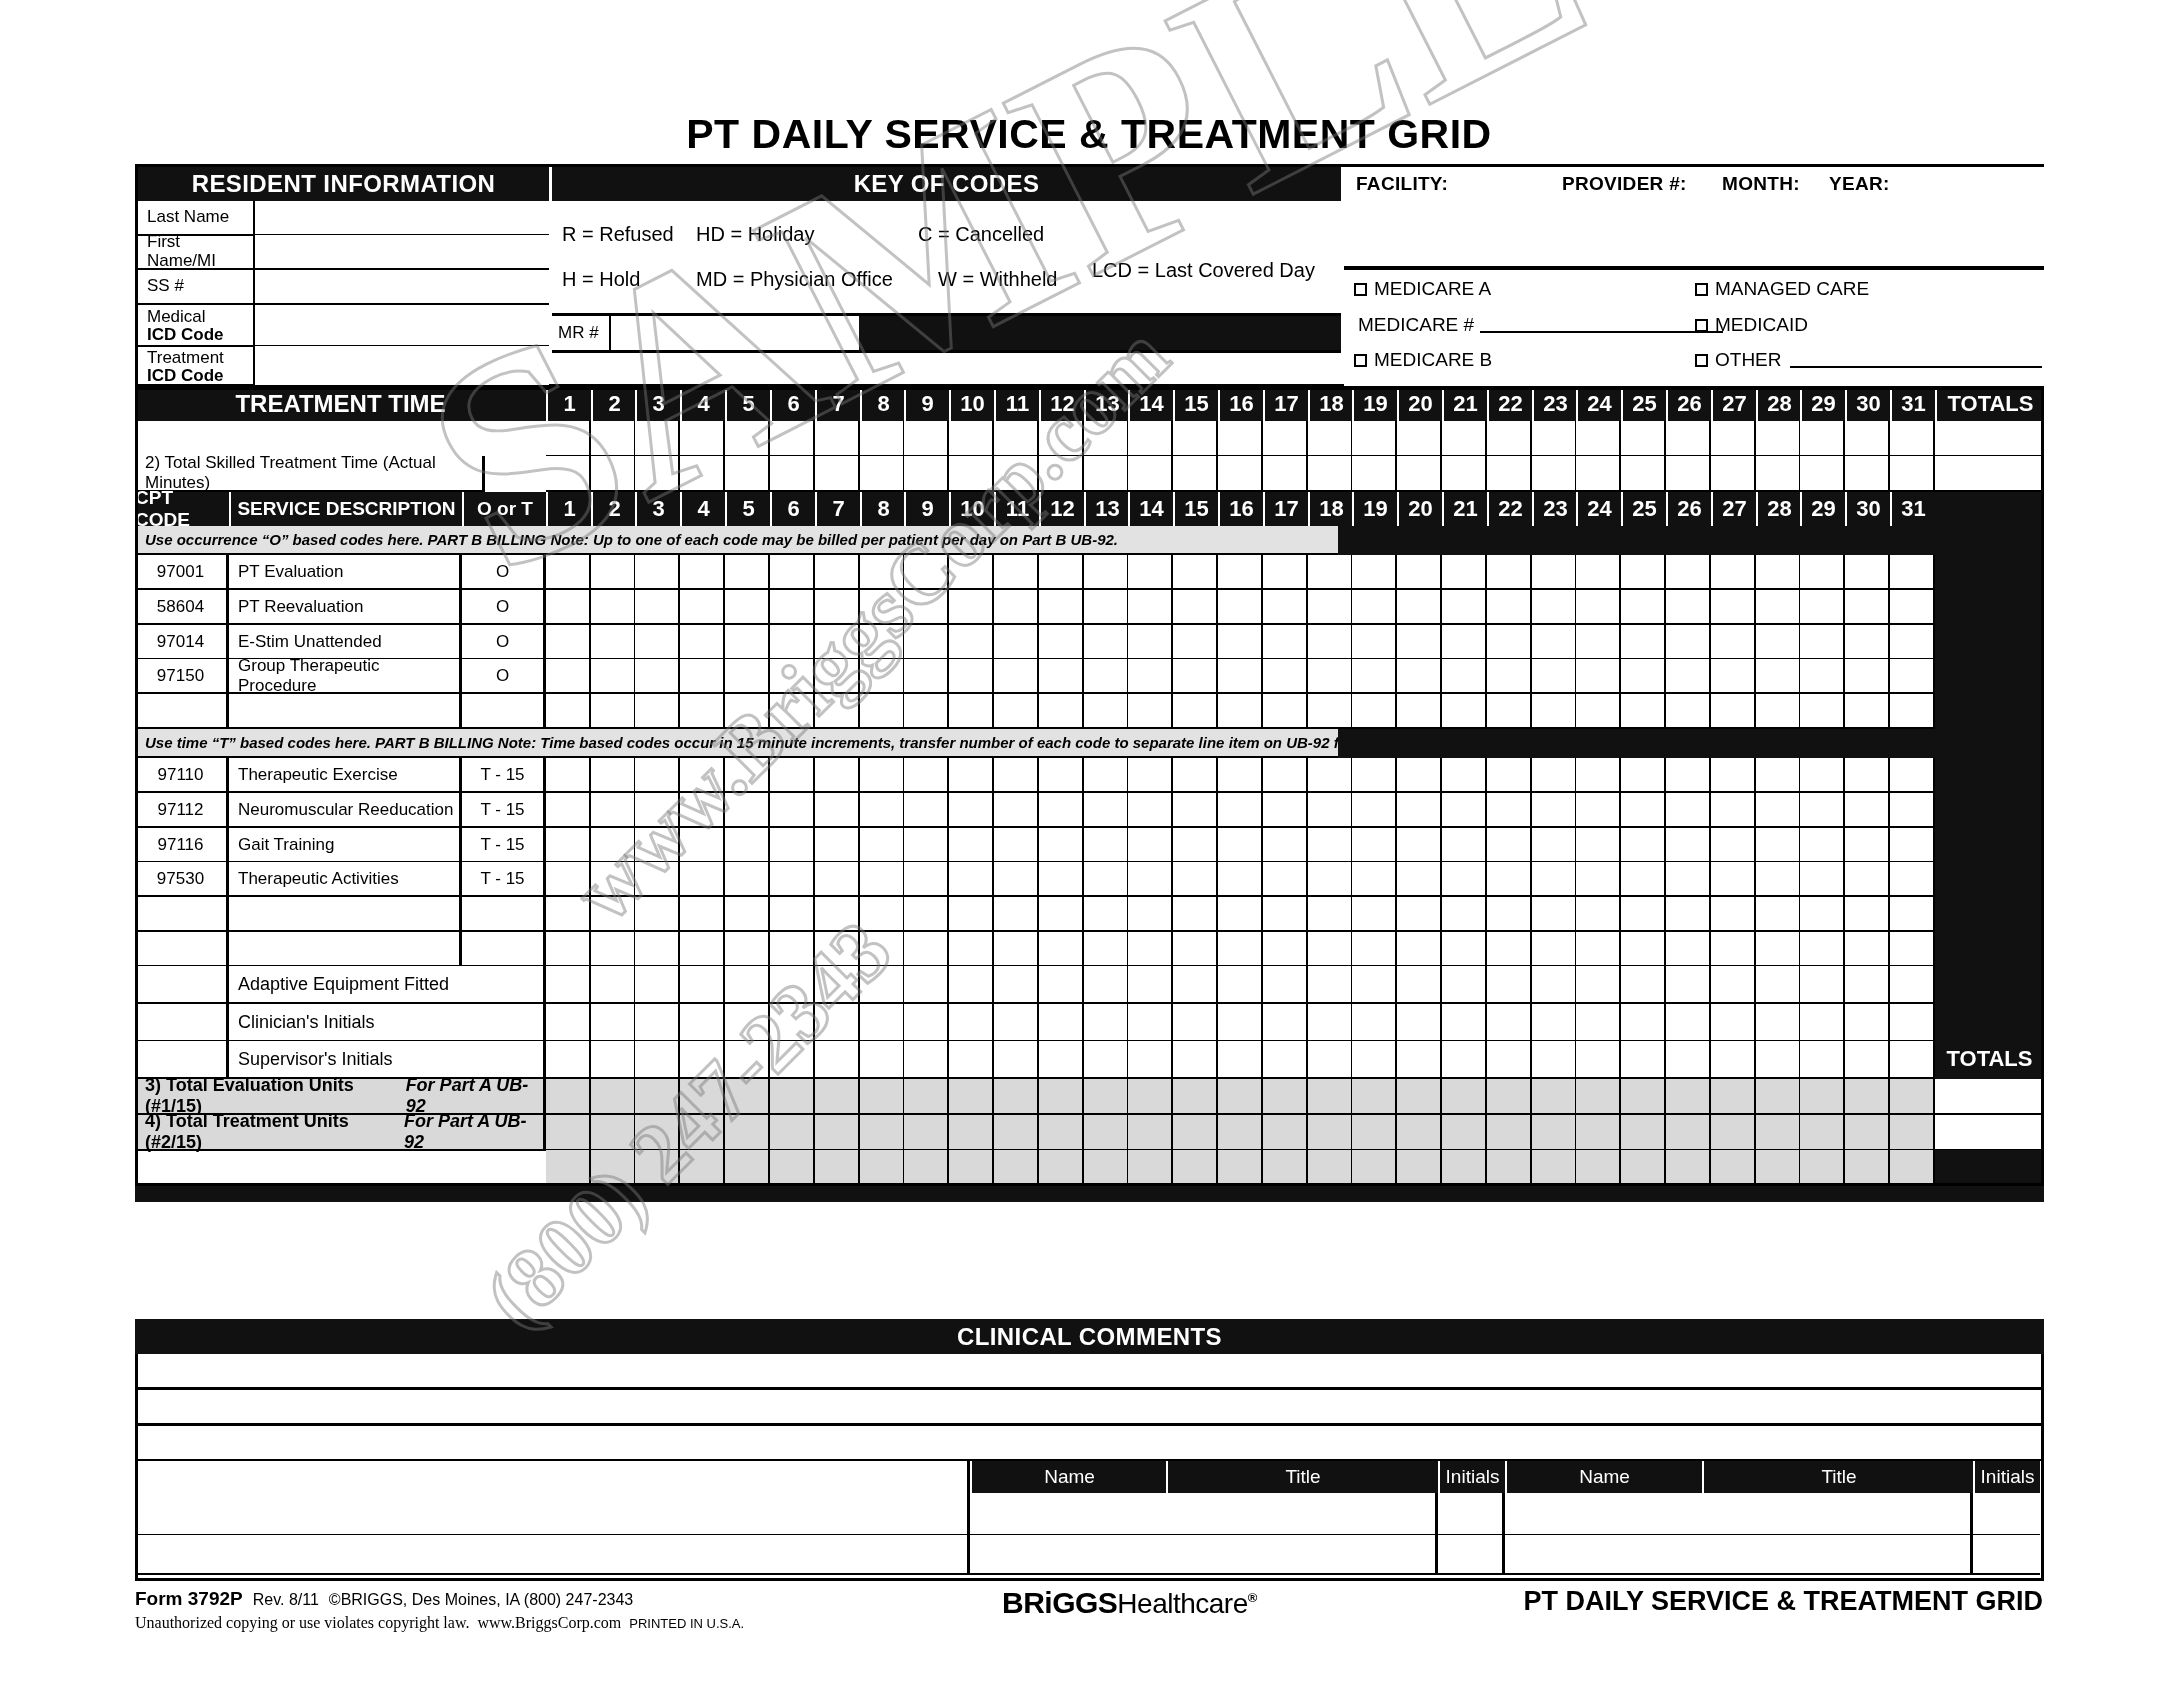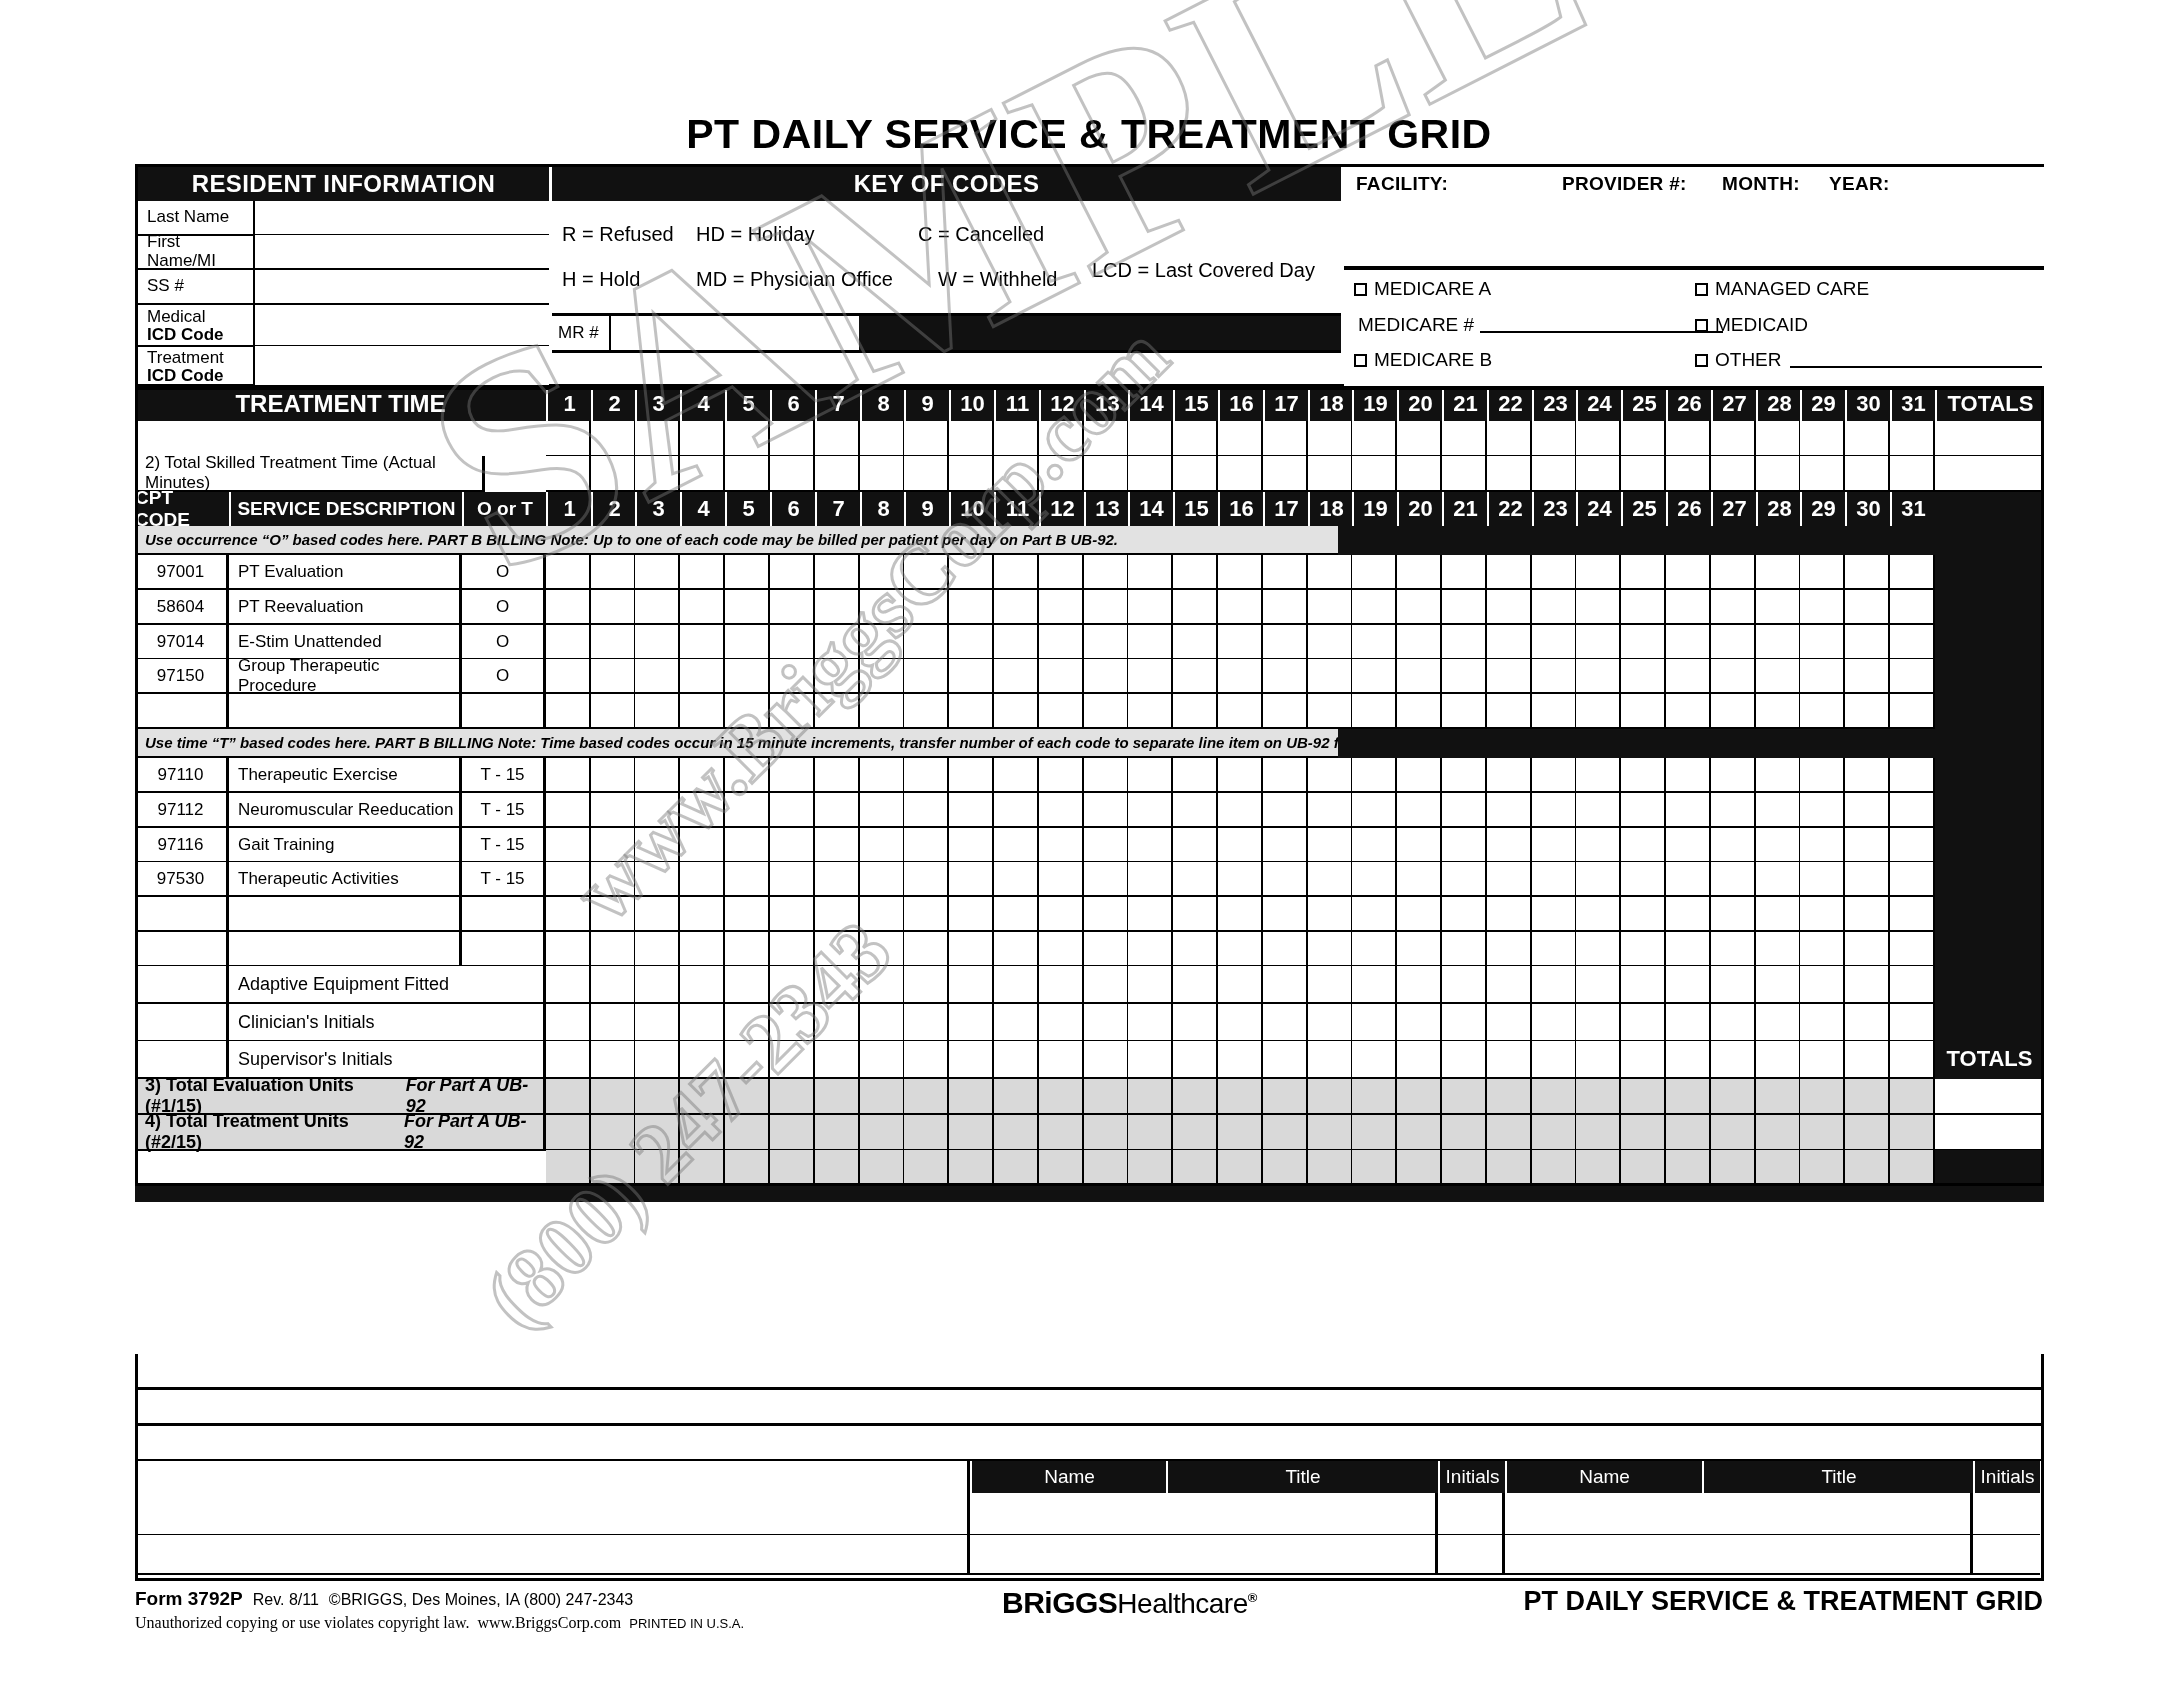--- a/index.html
+++ b/index.html
@@ -1152,20 +1152,21 @@
       <div class="daycell shaded" style="left: 1576px; top: 763px; width: 45px; height: 36px;"></div>
       <div class="daycell shaded" style="left: 1621px; top: 763px; width: 45px; height: 36px;"></div>
       <div class="daycell shaded" style="left: 1665px; top: 763px; width: 45px; height: 36px;"></div>
       <div class="daycell shaded" style="left: 1710px; top: 763px; width: 45px; height: 36px;"></div>
       <div class="daycell shaded" style="left: 1755px; top: 763px; width: 45px; height: 36px;"></div>
       <div class="blackband" style="left: 1800px; top: 763px; width: 109px; height: 36px;"></div>
       <div class="blackband" style="left: 0px; top: 799px; width: 1909px; height: 16px;"></div>
       <div style="position: absolute; left: 0px; top: 0px; width: 1909px; height: 799px; border: 3px solid rgb(0, 0, 0); box-sizing: border-box; pointer-events: none;"></div>
     </div>
 
+  <div id="comments-banner">CLINICAL COMMENTS</div>
   <div class="cline" style="top:1354px;"></div>
   <div class="cline" style="top:1390px;"></div>
   <div class="cline" style="top:1426px;"></div>
 
   <div id="sig-area">
       <div class="sig-cell" style="left: 0px; top: 0px; width: 832px; height: 32px; background: rgb(255, 255, 255); border-right: 3px solid rgb(0, 0, 0); border-bottom: none;"></div>
       <div class="sig-hdr" style="left: 832px; width: 197px;">Name</div>
       <div class="sig-hdr" style="left: 1028px; width: 272px;">Title</div>
       <div class="sig-hdr" style="left: 1300px; width: 67px;">Initials</div>
       <div class="sig-hdr" style="left: 1367px; width: 197px;">Name</div>

